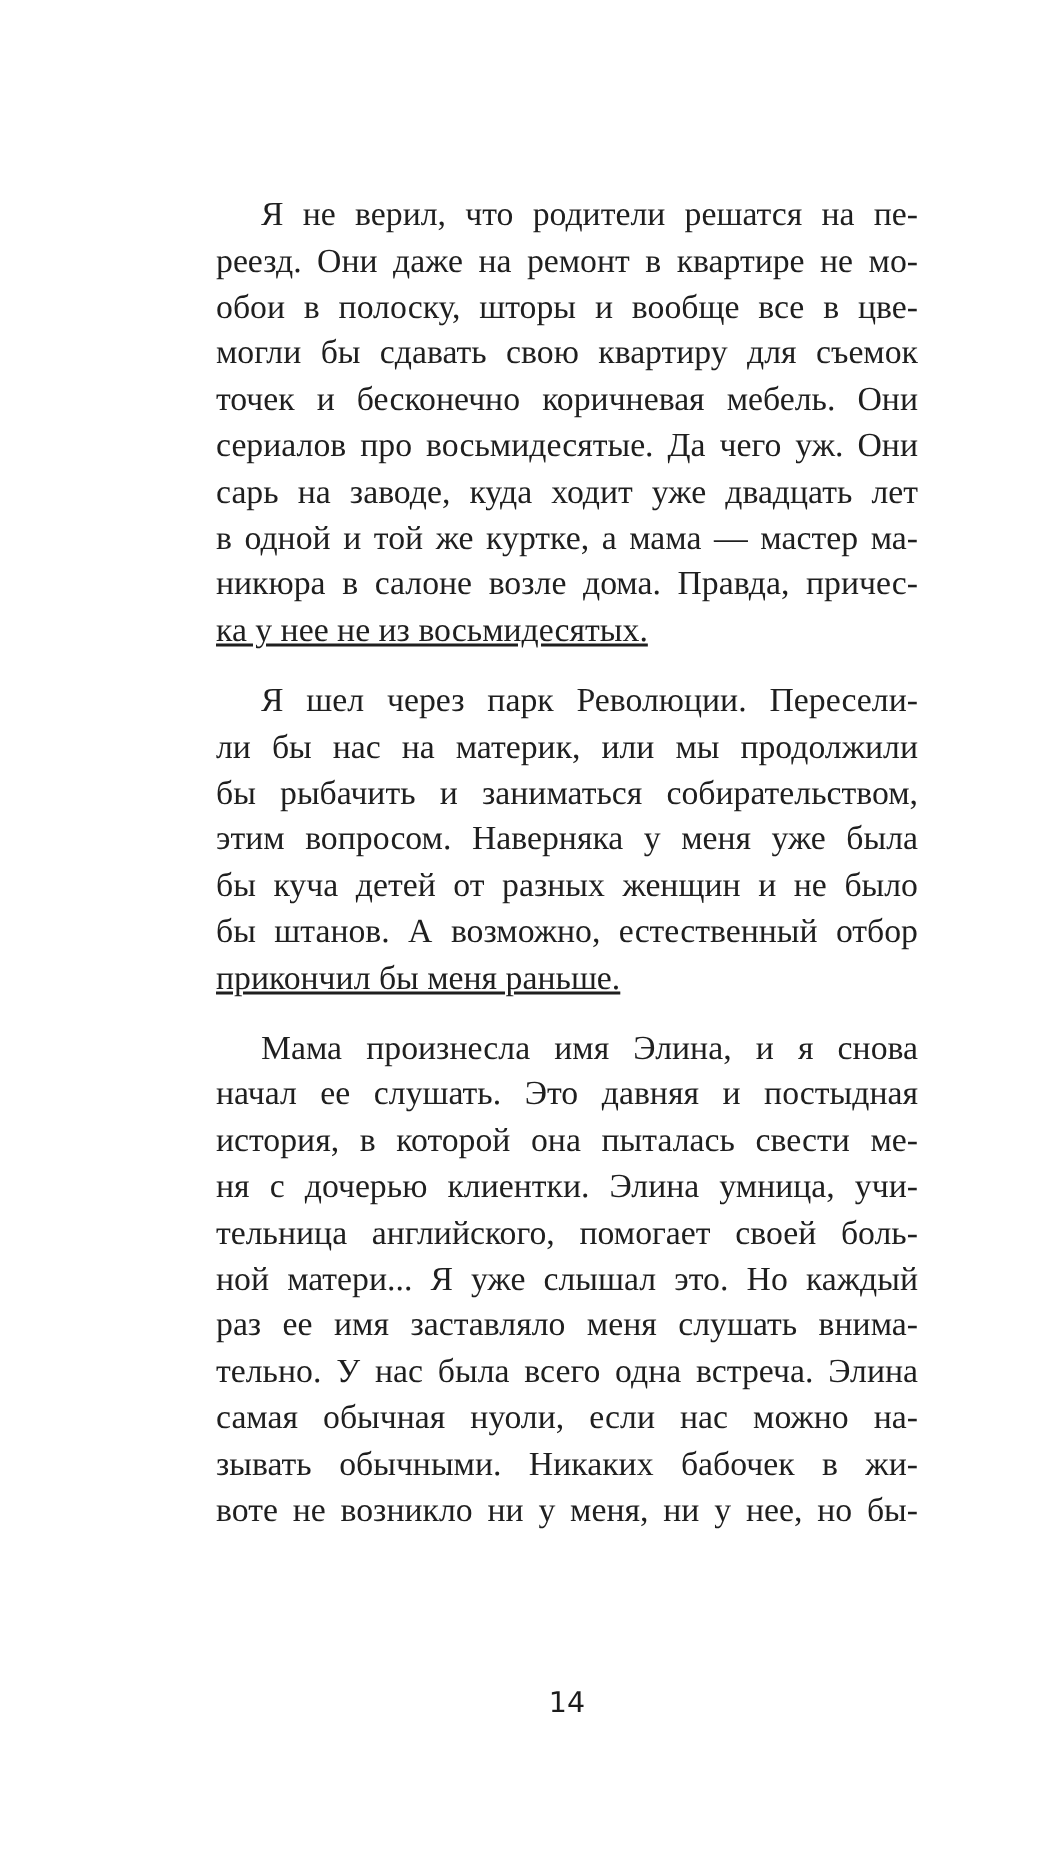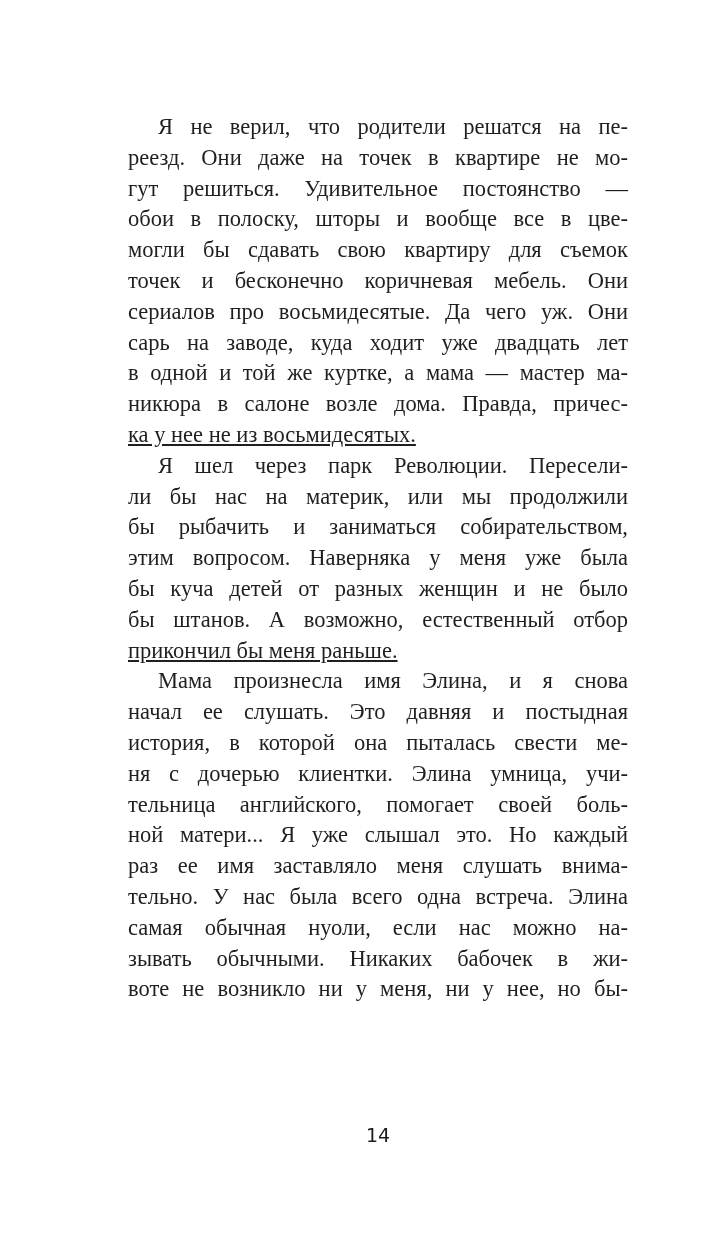--- a/index.html
+++ b/index.html
@@ -23,21 +23,21 @@
     position: absolute;
     left: 128px;
     top: 112px;
     width: 500px;
     color: #1f1f1f;
     font-size: 22.5px;
     line-height: 30.8px;
     font-family: "Liberation Serif", serif;
   }
   .paragraph {
-    margin: 0;
+    margin: 16px;
     padding: 0;
   }
   .line {
     text-align: justify;
     text-align-last: justify;
     white-space: normal;
     height: 30.8px;
     overflow: visible;
   }
   .line.indent {
@@ -58,22 +58,21 @@
     font-family: "DejaVu Sans", "Liberation Sans", sans-serif;
   }
 </style>
 </head>
 <body>
 
 <div class="page">
   <div class="text-block">
       <div class="paragraph">
         <div class="line indent">Я не верил, что родители решатся на пе-</div>
-        <div class="line">реезд. Они даже на точек в квартире не мо-</div>
-        <div class="line">гут решиться. Удивительное постоянство —</div>
+        <div class="line">реезд. Они даже на ремонт в квартире не мо-</div>
         <div class="line">обои в полоску, шторы и вообще все в цве-</div>
         <div class="line">могли бы сдавать свою квартиру для съемок</div>
         <div class="line">точек и бесконечно коричневая мебель. Они</div>
         <div class="line">сериалов про восьмидесятые. Да чего уж. Они</div>
         <div class="line">сарь на заводе, куда ходит уже двадцать лет</div>
         <div class="line">в одной и той же куртке, а мама — мастер ма-</div>
         <div class="line">никюра в салоне возле дома. Правда, причес-</div>
         <div class="line short-last">ка у нее не из восьмидесятых.</div>
       </div>
       <div class="paragraph">

